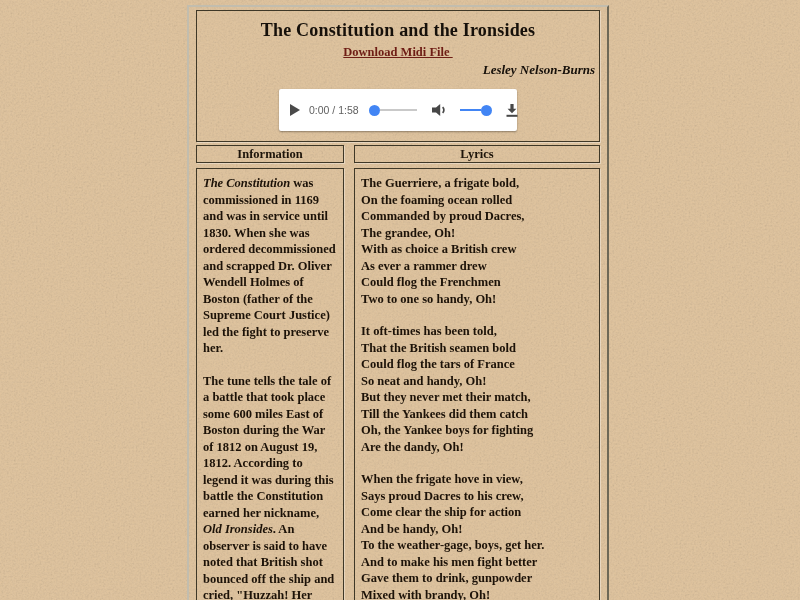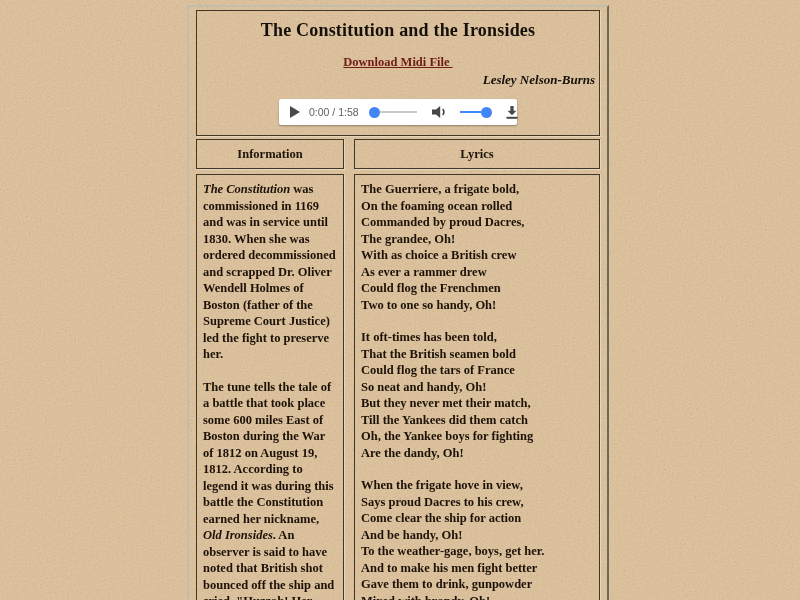--- a/index.html
+++ b/index.html
@@ -19,47 +19,47 @@
     box-sizing:border-box;
     border:1px solid #3f3827;
     box-shadow:1px 1px 0 rgba(255,255,255,.35);
   }
   .title-box{width:100%;text-align:center;padding:8px 4px 10px 4px;}
   .page-title{
     margin:0;font-size:18px;font-weight:bold;color:#16100a;
     letter-spacing:.2px;line-height:23px;
   }
   .midi-link{
-    display:inline-block;margin-top:13px;
+    display:inline-block;margin-top:3px;
     font-size:12.5px;font-weight:bold;color:#6e1d15;
     text-decoration:underline;line-height:15px;cursor:pointer;
   }
   .author{margin-top:2px;font-size:13px;font-weight:bold;font-style:italic;color:#16100a;line-height:15px;text-align:right;}
   
   .player{
-    width:238px;height:26px;margin:12px auto 0 auto;background:#ffffff;
+    width:238px;height:42px;margin:12px auto 0 auto;background:#ffffff;
     border-radius:2px;box-shadow:0 1px 2px rgba(0,0,0,.35);
     display:flex;align-items:center;padding:12px 11px;box-sizing:border-box;
     font-family:"Liberation Sans","DejaVu Sans",sans-serif;
   }
   .play-btn{width:0;height:0;border-top:6px solid transparent;border-bottom:6px solid transparent;
     border-left:10px solid #4a4a4a;cursor:pointer;flex:none;}
   .time{font-size:10.5px;color:#5f5f5f;margin-left:9px;white-space:nowrap;flex:none;}
   .seek{display:flex;align-items:center;margin-left:10px;width:48px;flex:none;cursor:pointer;}
   .thumb{width:11px;height:11px;border-radius:50%;flex:none;}
   .track{height:2px;flex:1;}
   .spk{margin-left:15px;flex:none;cursor:pointer;display:flex;align-items:center;}
   .vol{display:flex;align-items:center;margin-left:13px;width:32px;flex:none;cursor:pointer;}
   .dl{margin-left:14px;flex:none;cursor:pointer;display:flex;align-items:center;}
   
   .cols{display:flex;gap:10px;margin-top:3px;}
   .col-info{width:148px;flex:none;}
   .col-lyrics{flex:1;}
   .col-hdr{
-    height:30px;display:flex;align-items:center;justify-content:center;
+    height:18px;display:flex;align-items:center;justify-content:center;
     font-size:12.5px;font-weight:bold;color:#1d140a;margin-bottom:5px;
   }
   .col-body{
     height:560px;padding:6px 6px;overflow:hidden;
     font-size:12.5px;font-weight:bold;color:#1c1208;line-height:16.5px;
   }
   .col-body p{margin:0 0 16px 0;}
   .stanza{white-space:pre-line;}
 </style>
 </head>

